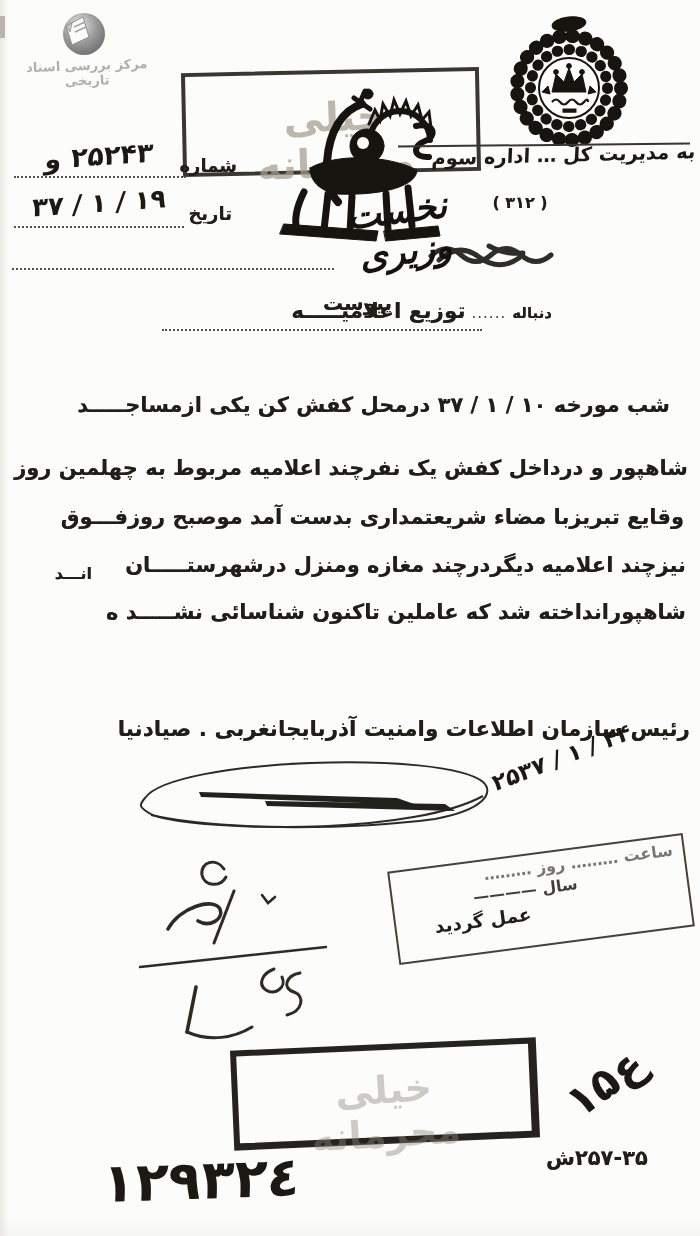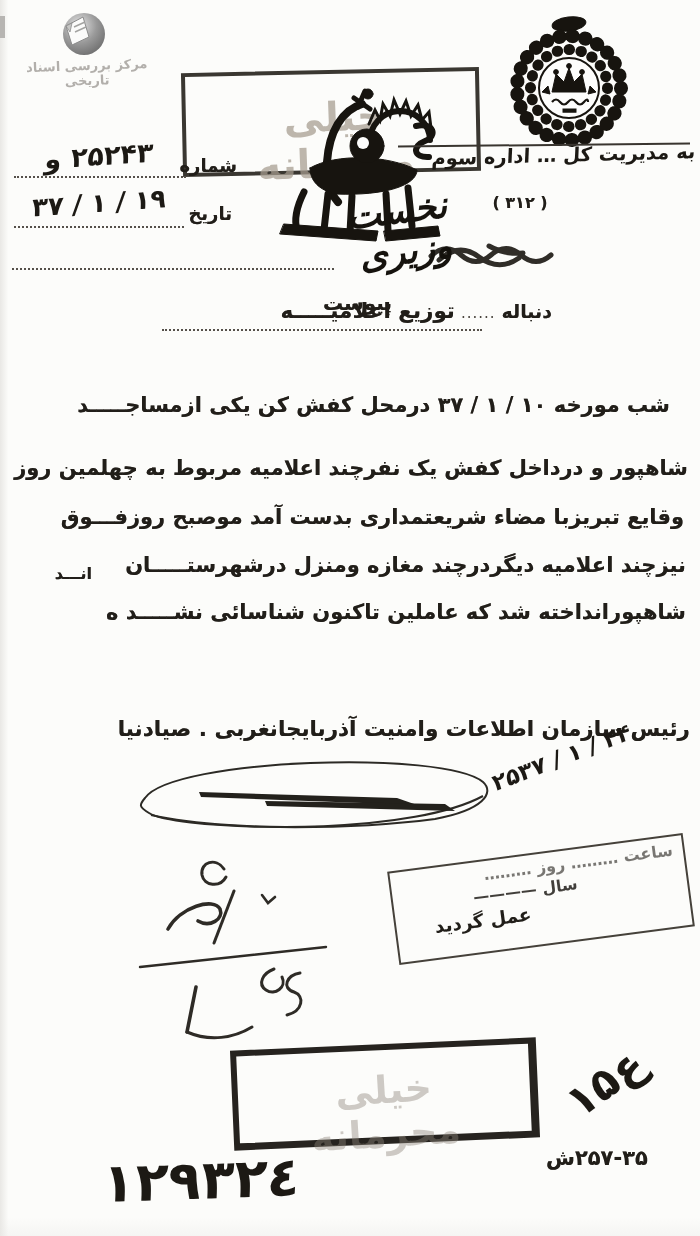--- a/index.html
+++ b/index.html
@@ -117,21 +117,21 @@
         <path d="M6,18 q15,-14 30,-1 t30,0 t30,0 t30,0"></path>
         <path d="M14,22 q20,-18 40,-3 t40,1"></path>
         <path d="M64,8 q16,9 34,7"></path>
       </g>
     </svg>
   </span>
   <div class="abs rtl type" style="left:336px;top:249px;width:56px;font-size:20px;margin-top:42px;">پیوست</div>
   <div class="abs dotted" style="left:12px;top:268px;width:322px;"></div>
 
   <div class="abs rtl" style="left:160px;top:298px;width:392px;display:flex;align-items:baseline;gap:6px;">
-    <span class="type" style="font-size:19px;">دنباله</span>
+    <span class="type" style="font-size:15px;">دنباله</span>
     <span style="font-size:15px;color:#4a453e;letter-spacing:1px;">......</span>
     <span class="type" style="font-size:21.5px;margin-left:16px;">توزیع اعلامیـــــه</span>
   </div>
   <div class="abs dotted" style="left:162px;top:329px;width:320px;"></div>
 
   <div class="abs rtl" style="left:12px;top:378px;width:676px;height:300px;">
     <div class="abs bodyline type rtl" style="right:18px;left:0;top:7px;">شب مورخه ۱۰ / ۱ / ۳۷ درمحل کفش کن یکی ازمساجـــــد</div>
     <div class="abs bodyline type rtl" style="right:0;left:0;top:70px;">شاهپور و درداخل کفش یک نفرچند اعلامیه مربوط به چهلمین روز</div>
     <div class="abs bodyline type rtl" style="right:2px;left:0;top:167px;">نیزچند اعلامیه دیگردرچند مغازه ومنزل درشهرستـــــان</div>
     <div class="abs bodyline type rtl" style="right:4px;left:0;top:119px;">وقایع تبریزبا مضاء شریعتمداری بدست آمد موصبح روزفـــوق</div>

